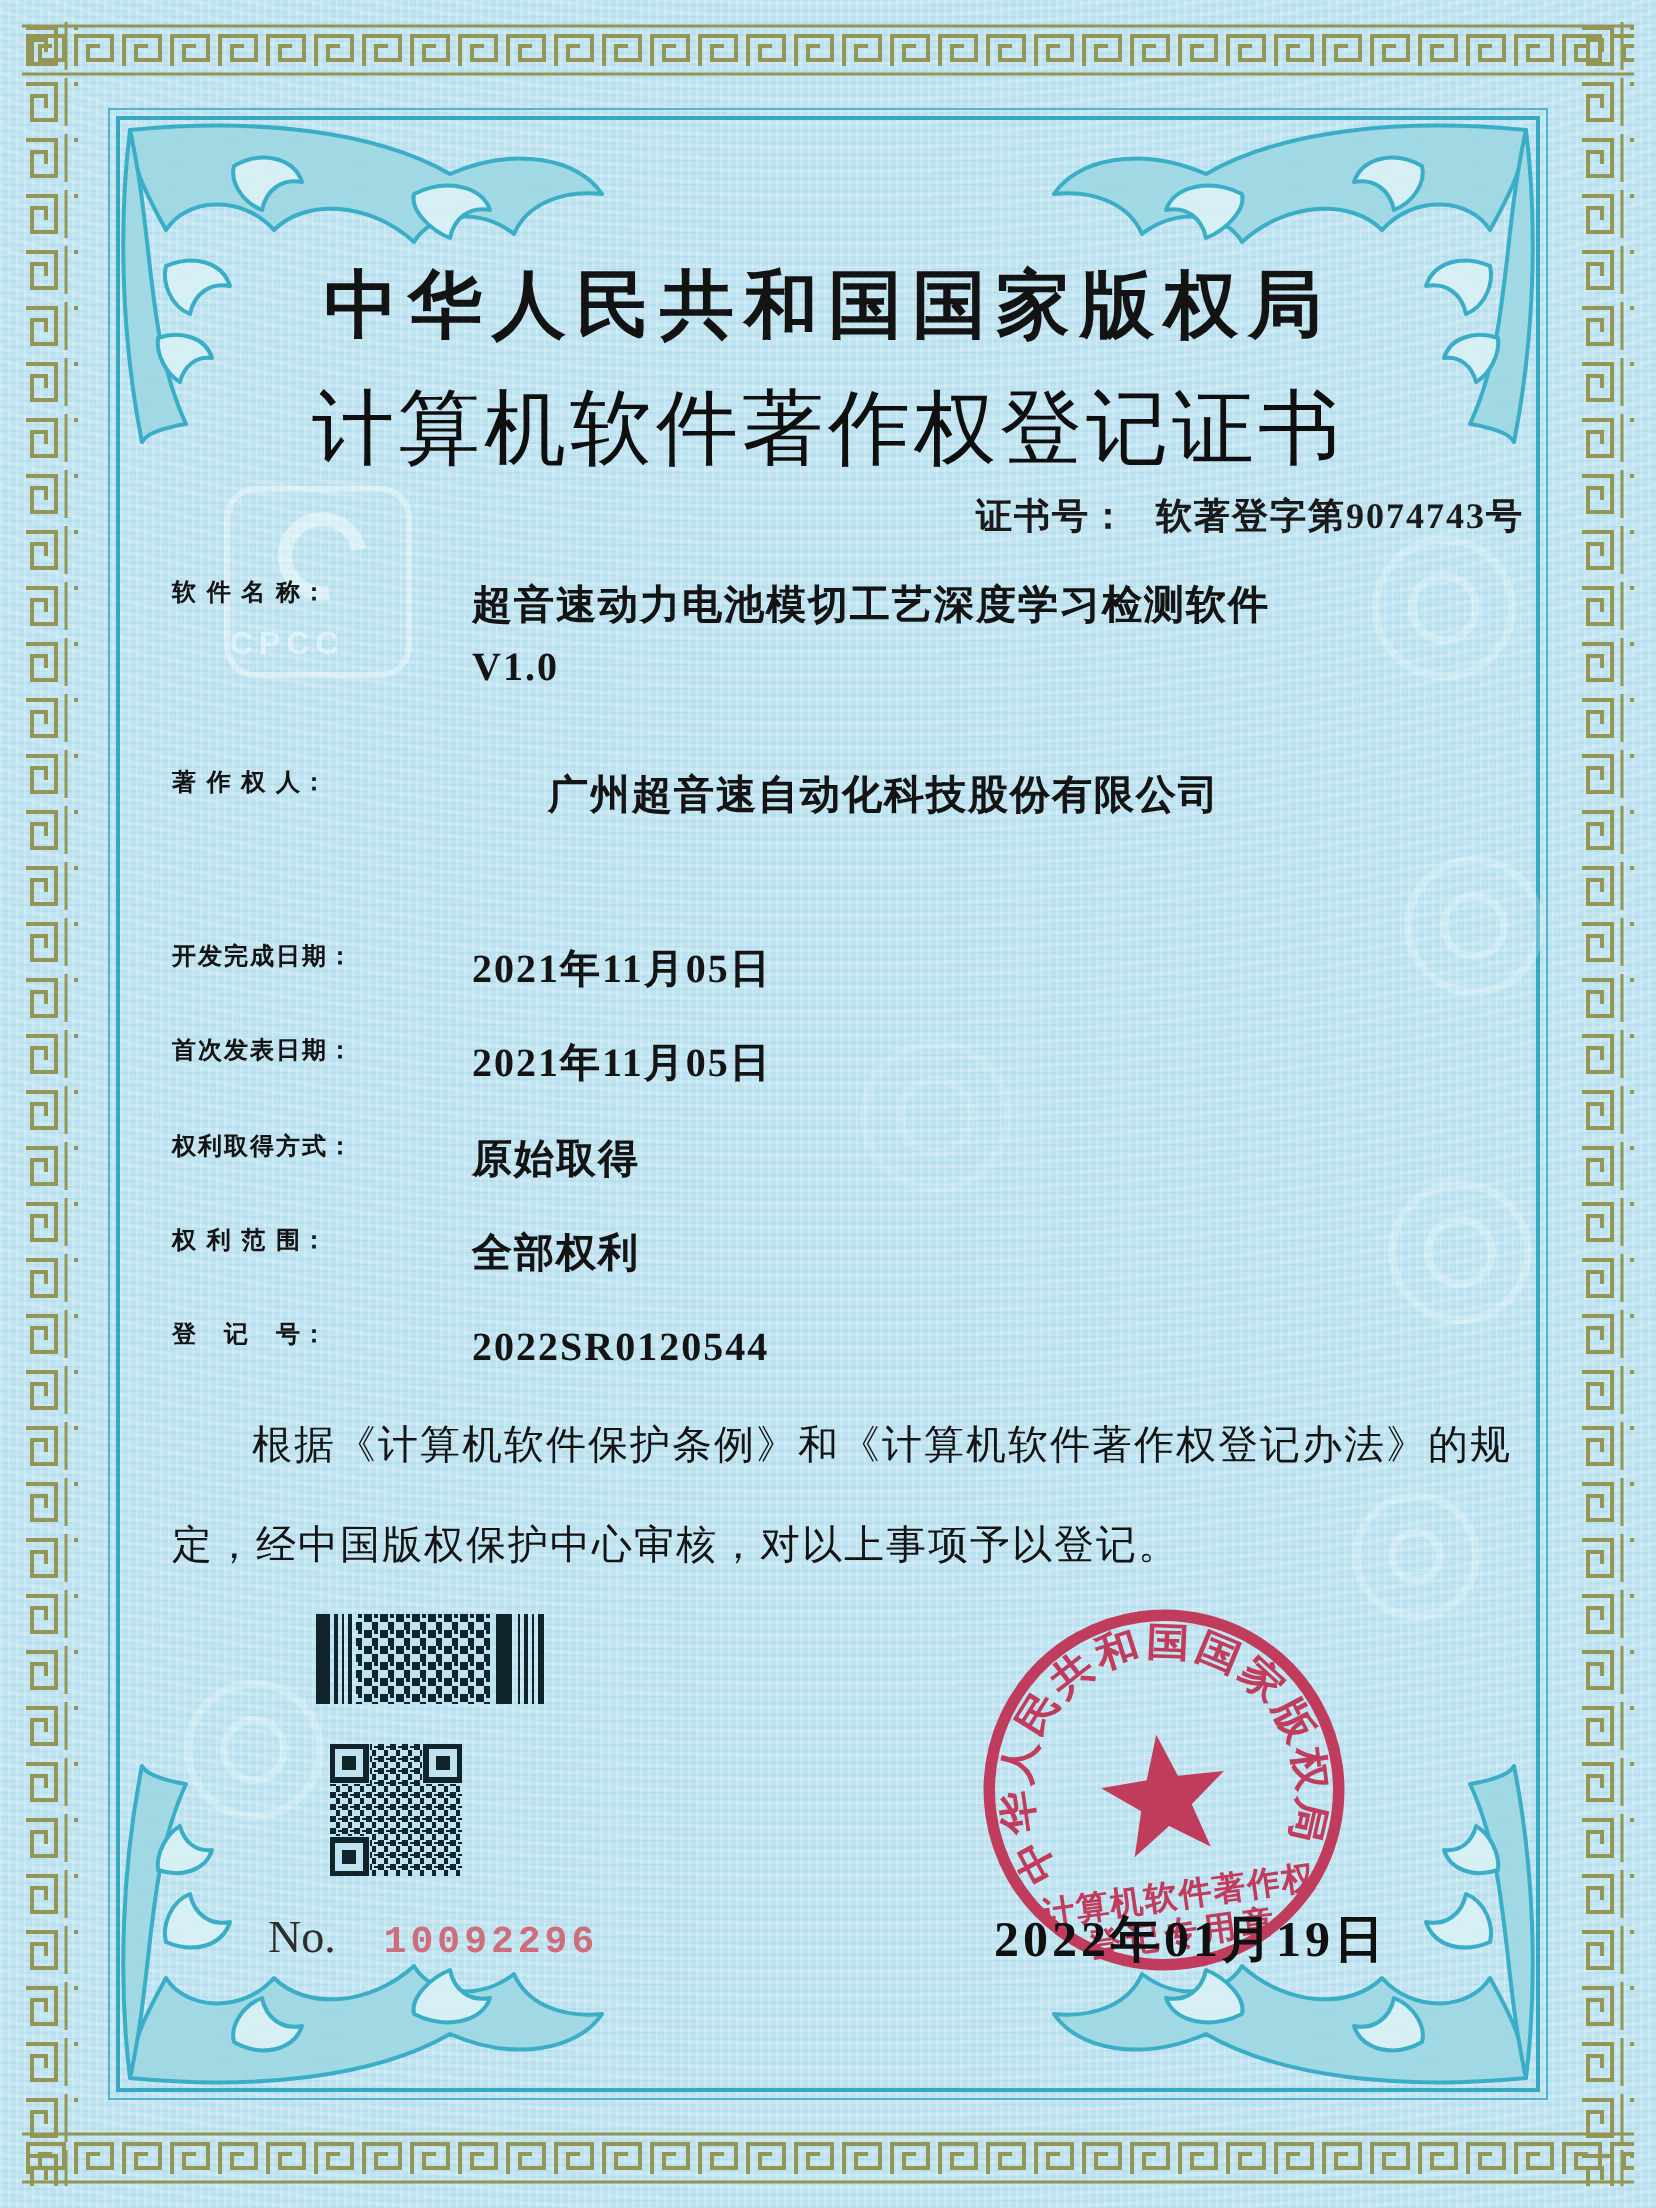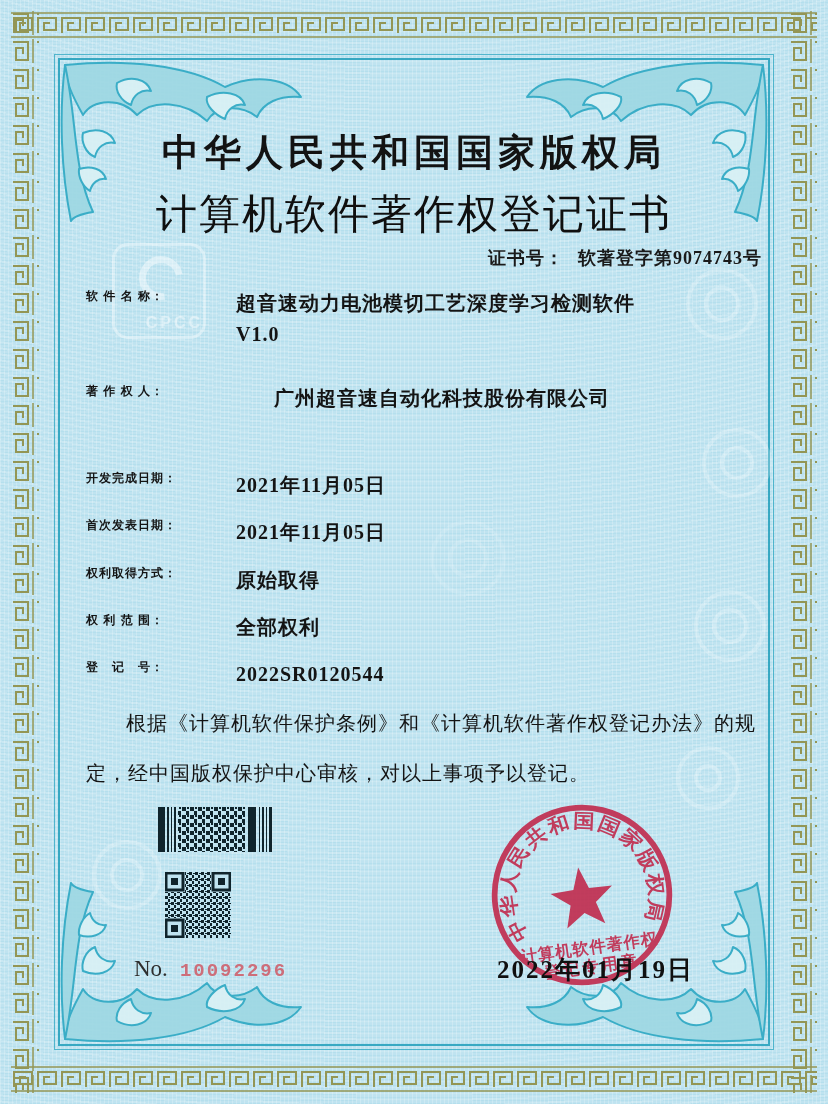--- a/index.html
+++ b/index.html
@@ -38,21 +38,21 @@
     position:absolute; left:112px; top:243px; width:94px; height:96px;
     border:3px solid rgba(255,255,255,.75); border-radius:16px; opacity:.5;
   }
   .cpcc-wm .c-mark {
     position:absolute; left:24px; top:10px; width:44px; height:44px;
     border:7px solid rgba(255,255,255,.85); border-radius:50%;
     border-right-color:rgba(255,255,255,0);
     transform:rotate(35deg);
   }
   .cpcc-wm .c-text {
-    position:absolute; left:0; right:0; bottom:4px; text-align:right;
+    position:absolute; left:0; right:0; bottom:4px; text-align:left;
     font-size:16px; font-weight:700; letter-spacing:3px; color:rgba(255,255,255,.9);margin-top:12px;
   }
 
   .authority {
     position:absolute; left:0; right:0; top:128px; text-align:center;
     font-size:37px; font-weight:700; letter-spacing:5px; color:#131313;
   }
   .cert-title {
     position:absolute; left:0; right:0; top:187px; text-align:center;
     font-size:41px; font-weight:400; letter-spacing:2px; color:#0f0f0f;
@@ -78,21 +78,21 @@
   .statement {
     position:absolute; left:86px; right:72px; top:698px;
     font-size:20px; font-weight:400; line-height:50px; letter-spacing:1px;
     text-indent:2em; color:#141414;
   }
 
   svg.barcode { position:absolute; left:158px; top:807px; }
   svg.qrcode  { position:absolute; left:165px; top:872px; }
 
   .serial {
-    position:absolute; left:134px; top:956px; display:flex; align-items:baseline; gap:12px;
+    position:absolute; left:134px; top:956px; display:flex; align-items:baseline; gap:24px;
   }
   .serial .no-label { font-family:"Liberation Serif","DejaVu Serif",serif; font-size:23px; color:#2e2e2e; }
   .serial .no-value { font-family:Liberation Mono, monospace; font-size:19px; letter-spacing:2px; color:#cd6e7a; font-weight:700; }
 
   .seal { position:absolute; left:486px; top:799px; width:192px; height:192px; transform:rotate(-8deg); opacity:.9; }
 
   .issue-date {
     position:absolute; left:497px; top:953px;
     font-family:"Liberation Serif","DejaVu Serif",serif;
     font-size:25px; font-weight:700; letter-spacing:2px; color:#101010;

